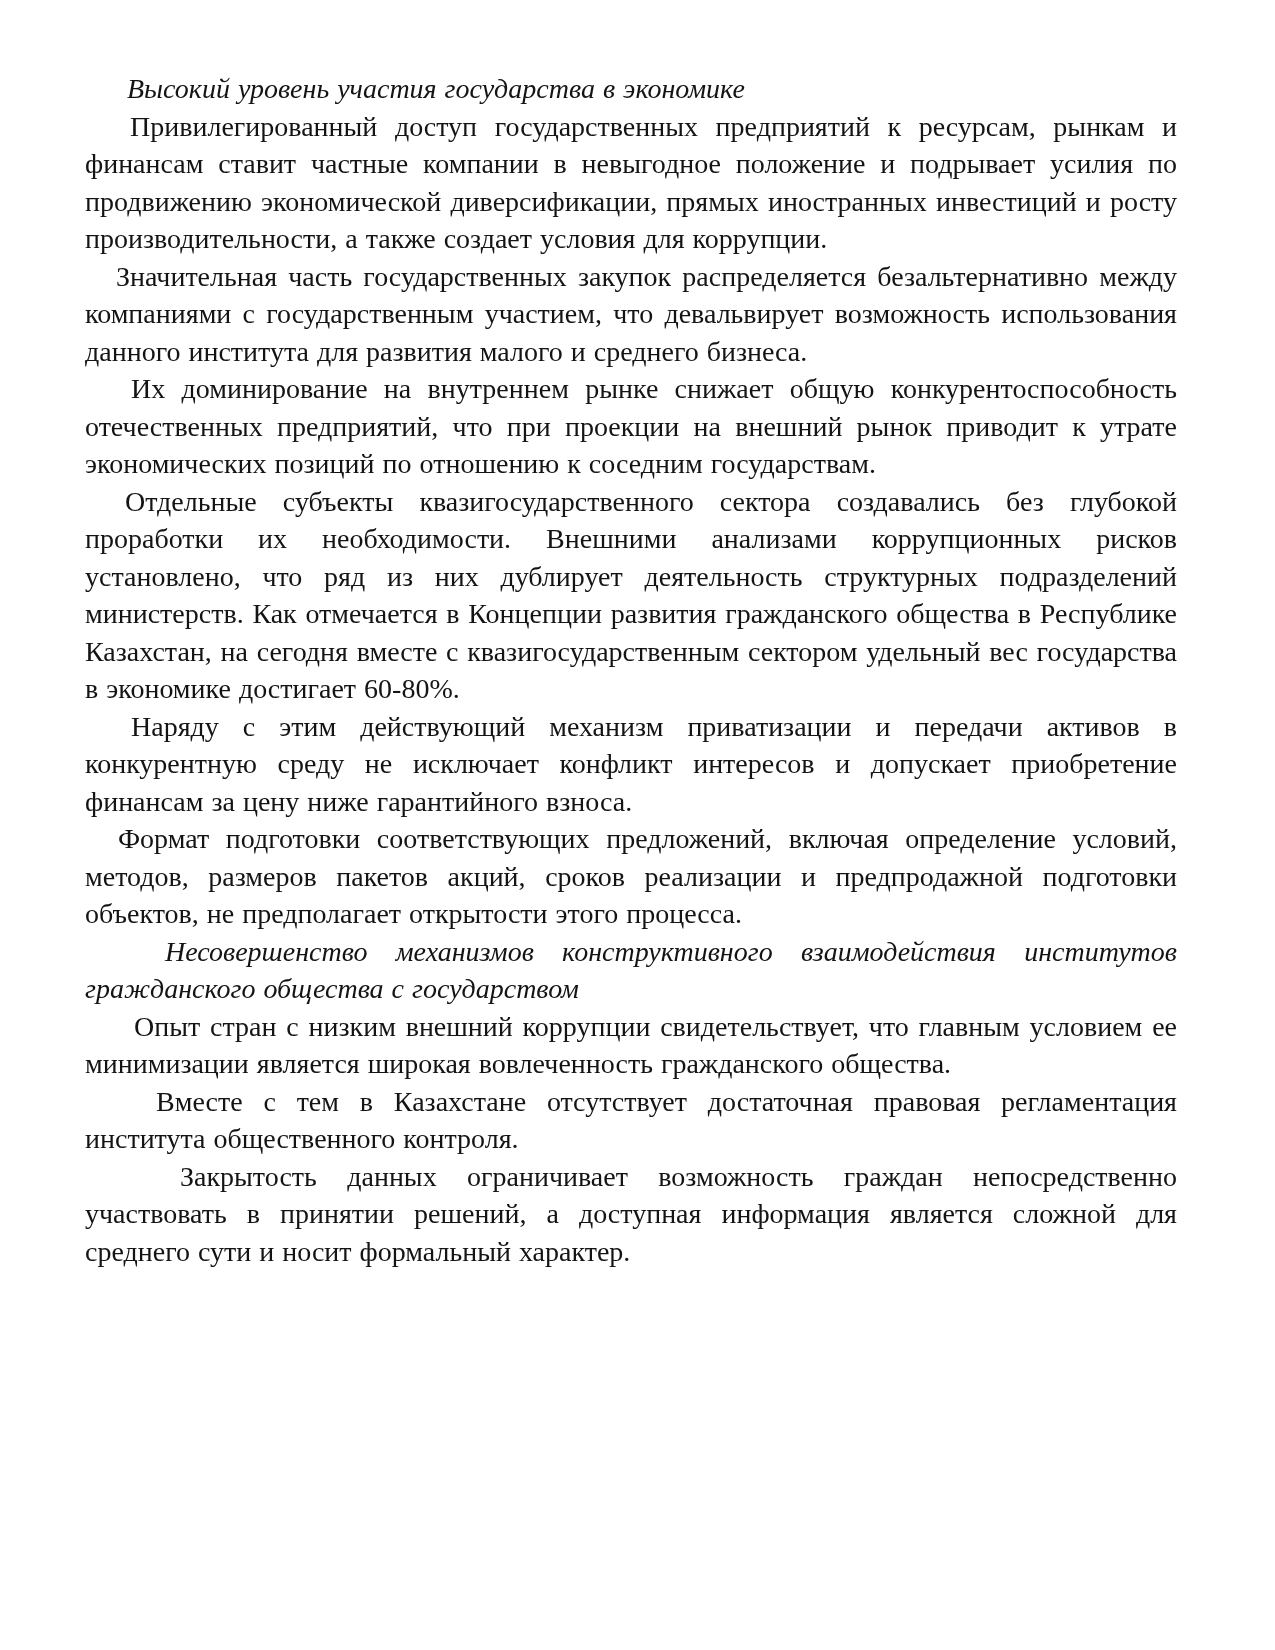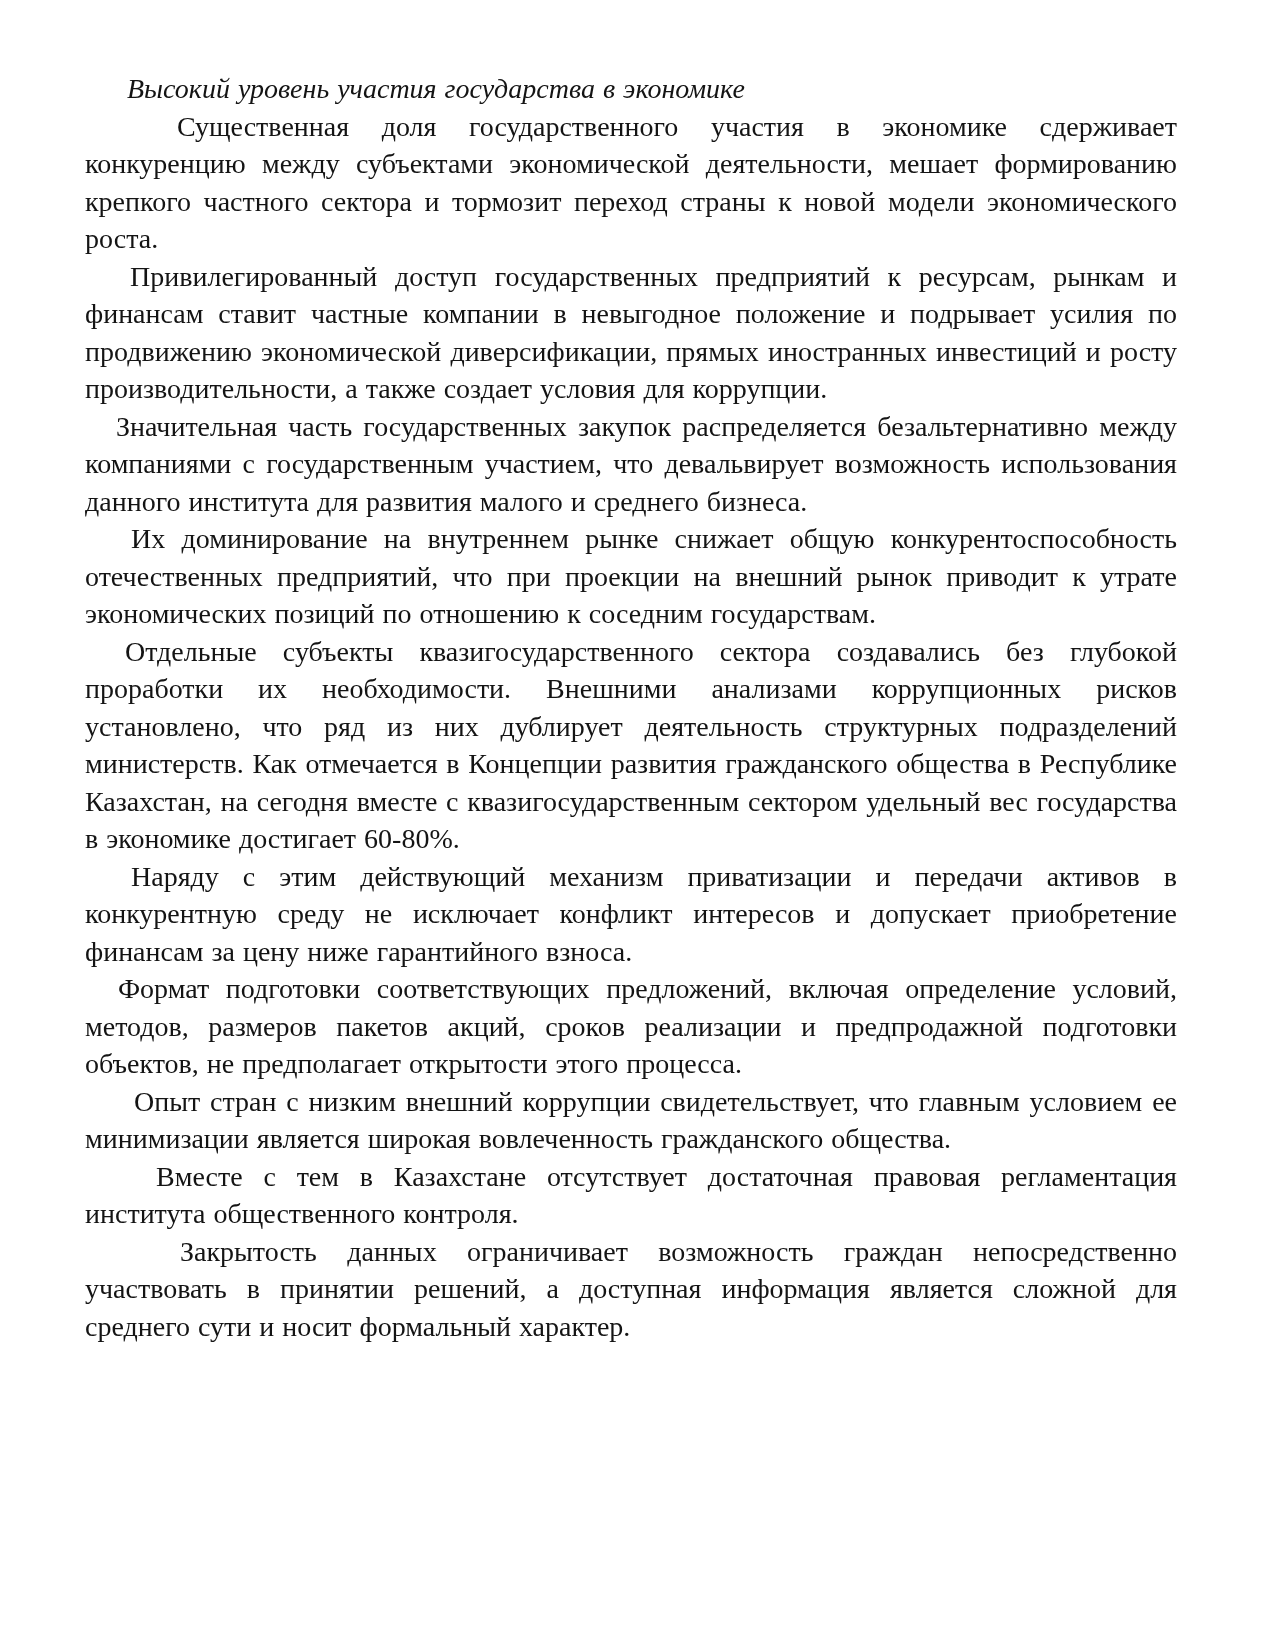--- a/index.html
+++ b/index.html
@@ -34,23 +34,23 @@
   .ti49{text-indent:49px;}
   .ti71{text-indent:71px;}
   .ti95{text-indent:95px;}
   .ti77{text-indent:77px;}
 </style>
 </head>
 <body>
 
 <div class="page">
   <p class="blk it ti42">Высокий уровень участия государства в экономике</p>
-  <p class="blk ti92">Существенная доля государственного участия в экономике сдерживает конкуренцию между субъектами экономической деятельности, мешает формированию крепкого частного сектора и тормозит переход страны к новой модели экономического роста.</p>
   <p class="blk ti45">Привилегированный доступ государственных предприятий к ресурсам, рынкам и финансам ставит частные компании в невыгодное положение и подрывает усилия по продвижению экономической диверсификации, прямых иностранных инвестиций и росту производительности, а также создает условия для коррупции.</p>
   <p class="blk ti31">Значительная часть государственных закупок распределяется безальтернативно между компаниями с государственным участием, что девальвирует возможность использования данного института для развития малого и среднего бизнеса.</p>
   <p class="blk ti46">Их доминирование на внутреннем рынке снижает общую конкурентоспособность отечественных предприятий, что при проекции на внешний рынок приводит к утрате экономических позиций по отношению к соседним государствам.</p>
   <p class="blk ti40">Отдельные субъекты квазигосударственного сектора создавались без глубокой проработки их необходимости. Внешними анализами коррупционных рисков установлено, что ряд из них дублирует деятельность структурных подразделений министерств. Как отмечается в Концепции развития гражданского общества в Республике Казахстан, на сегодня вместе с квазигосударственным сектором удельный вес государства в экономике достигает 60-80%.</p>
   <p class="blk ti46">Наряду с этим действующий механизм приватизации и передачи активов в конкурентную среду не исключает конфликт интересов и допускает приобретение финансам за цену ниже гарантийного взноса.</p>
   <p class="blk ti33">Формат подготовки соответствующих предложений, включая определение условий, методов, размеров пакетов акций, сроков реализации и предпродажной подготовки объектов, не предполагает открытости этого процесса.</p>
+  <p class="blk it ti80">Несовершенство механизмов конструктивного взаимодействия институтов гражданского общества с государством</p>
   <p class="blk ti49">Опыт стран с низким внешний коррупции свидетельствует, что главным условием ее минимизации является широкая вовлеченность гражданского общества.</p>
   <p class="blk ti71">Вместе с тем в Казахстане отсутствует достаточная правовая регламентация института общественного контроля.</p>
   <p class="blk ti95">Закрытость данных ограничивает возможность граждан непосредственно участвовать в принятии решений, а доступная информация является сложной для среднего сути и носит формальный характер.</p>
 </div>
 
 </body></html>

